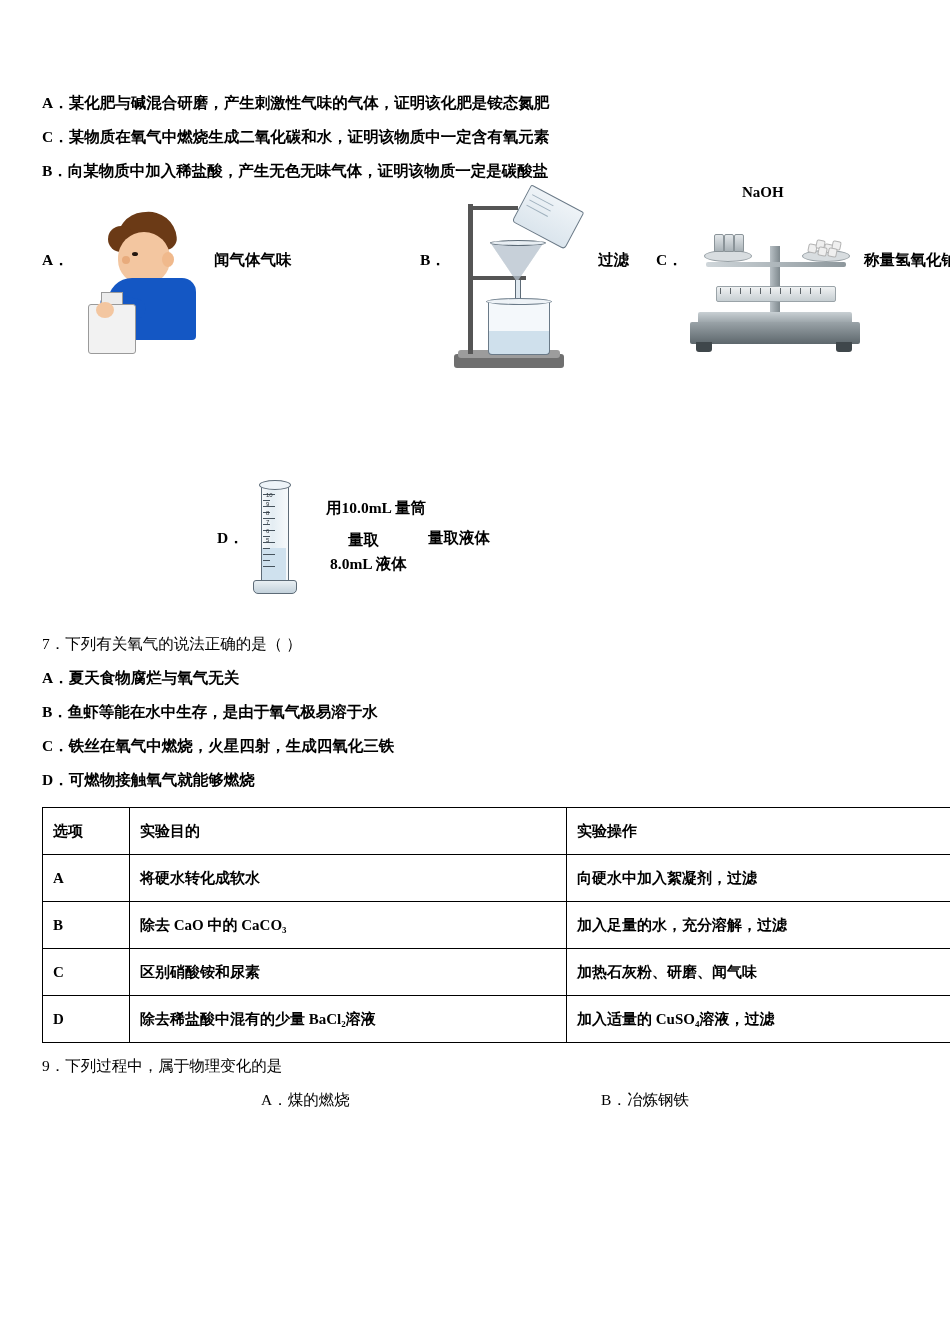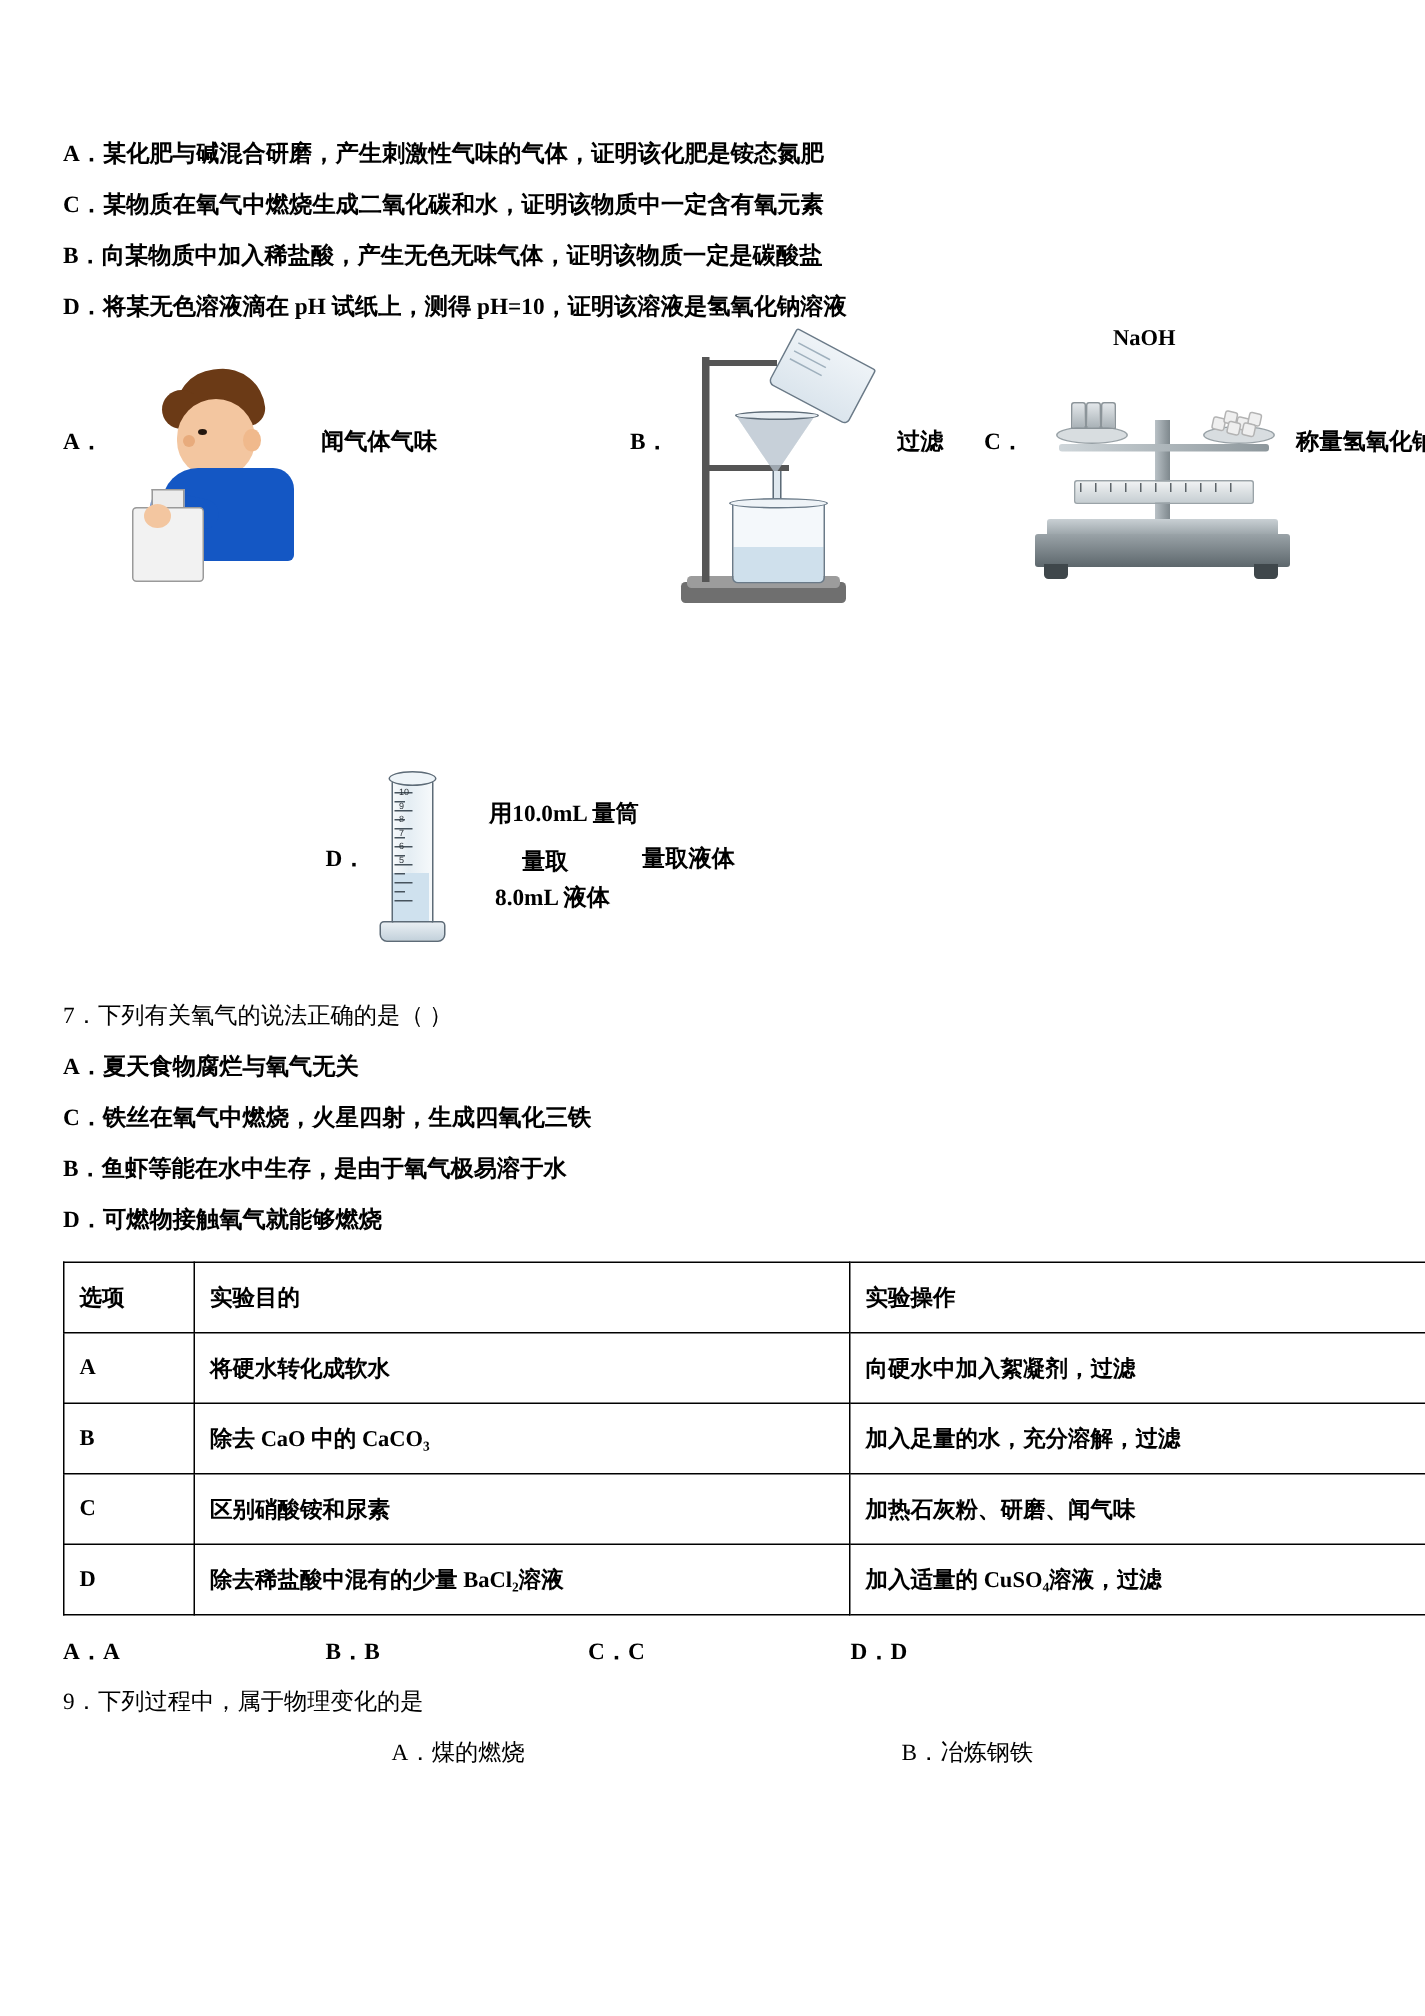--- a/index.html
+++ b/index.html
@@ -331,21 +331,20 @@
 </style>
 </head>
 <body>
 
 <div class="page">
   <div class="content">
 
     <div class="opt-line">A．某化肥与碱混合研磨，产生刺激性气味的气体，证明该化肥是铵态氮肥</div>
     <div class="opt-line">C．某物质在氧气中燃烧生成二氧化碳和水，证明该物质中一定含有氧元素</div>
     <div class="opt-line">B．向某物质中加入稀盐酸，产生无色无味气体，证明该物质一定是碳酸盐</div>
-    <div class="opt-line">D．将某无色溶液滴在 pH 试纸上，测得 pH=10，证明该溶液是氢氧化钠溶液</div>
 
 
     <div class="fig6">
 
       <div class="fig-label" style="position:absolute;left:0px;top:58px;">A．</div>
       <div class="boy-wrap">
         <div class="boy-hair"></div>
         <div class="boy-hair2"></div>
         <div class="boy-face"></div>
         <div class="boy-ear"></div>
@@ -455,22 +454,22 @@
         <div class="cyl-base"></div>
       </div>
       <div class="cap-d1">用10.0mL 量筒</div>
       <div class="cap-d2">量取</div>
       <div class="cap-d3">8.0mL 液体</div>
       <div class="cap-d4">量取液体</div>
     </div>
 
     <div class="q-line" style="margin-top:16px;">7．下列有关氧气的说法正确的是（        ）</div>
     <div class="opt-line">A．夏天食物腐烂与氧气无关</div>
+    <div class="opt-line">B．鱼虾等能在水中生存，是由于氧气极易溶于水</div>
     <div class="opt-line">C．铁丝在氧气中燃烧，火星四射，生成四氧化三铁</div>
-    <div class="opt-line">B．鱼虾等能在水中生存，是由于氧气极易溶于水</div>
     <div class="opt-line">D．可燃物接触氧气就能够燃烧</div>
 
 
     <table class="exam">
       <tbody>
           <tr>
         <td class="col1">选项</td>
         <td class="col2">实验目的</td>
         <td class="col3">实验操作</td>
       </tr>
@@ -490,26 +489,20 @@
         <td class="col3">加热石灰粉、研磨、闻气味</td>
       </tr>
       <tr>
         <td class="col1">D</td>
         <td class="col2">除去稀盐酸中混有的少量 BaCl₂溶液</td>
         <td class="col3">加入适量的 CuSO₄溶液，过滤</td>
       </tr>
     </tbody>
       </table>
 
-    <div class="ansrow">
-      <span class="a1">A．A</span>
-      <span class="a2">B．B</span>
-      <span class="a3">C．C</span>
-      <span>D．D</span>
-    </div>
 
     <div class="q-line" style="margin-top:6px;">9．下列过程中，属于物理变化的是</div>
     <div class="tworow">
       <span class="c1">A．煤的燃烧</span>
       <span>B．冶炼钢铁</span>
     </div>
 
   </div>
 </div>
 

